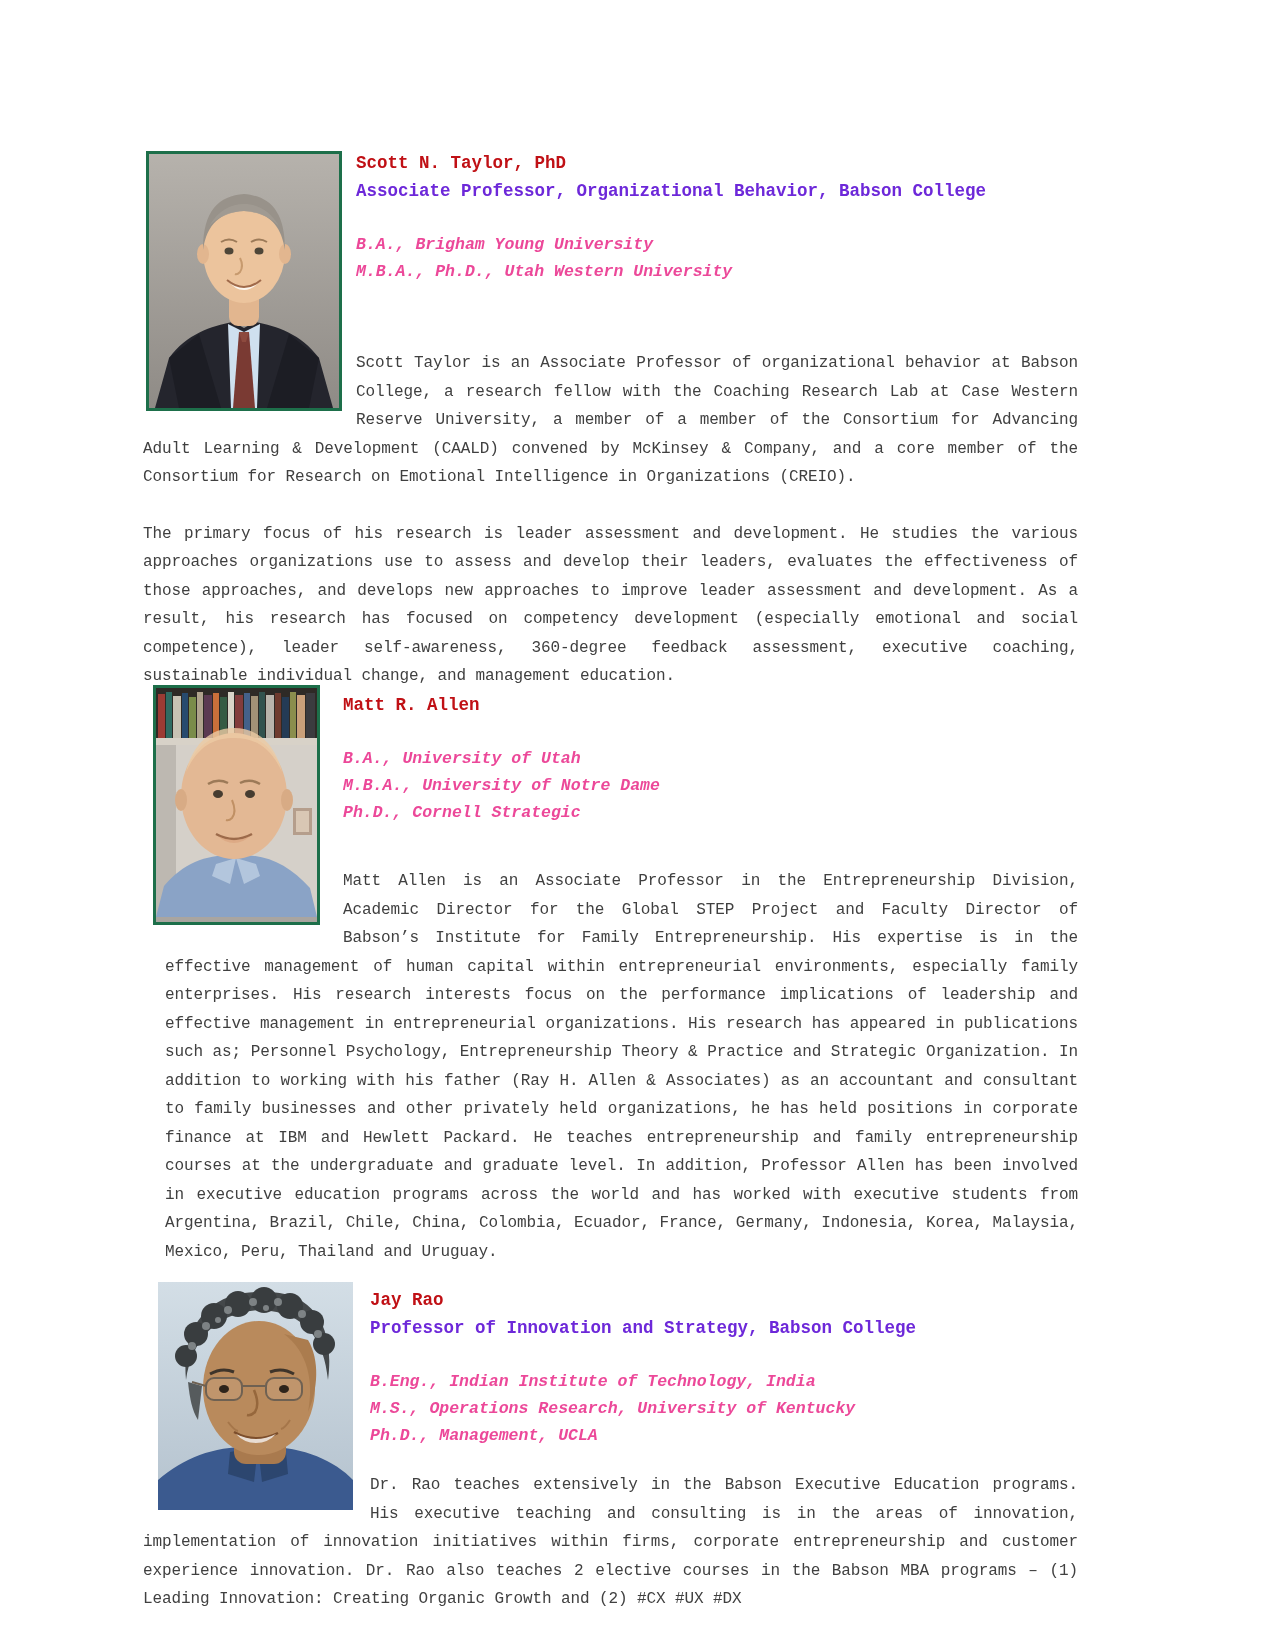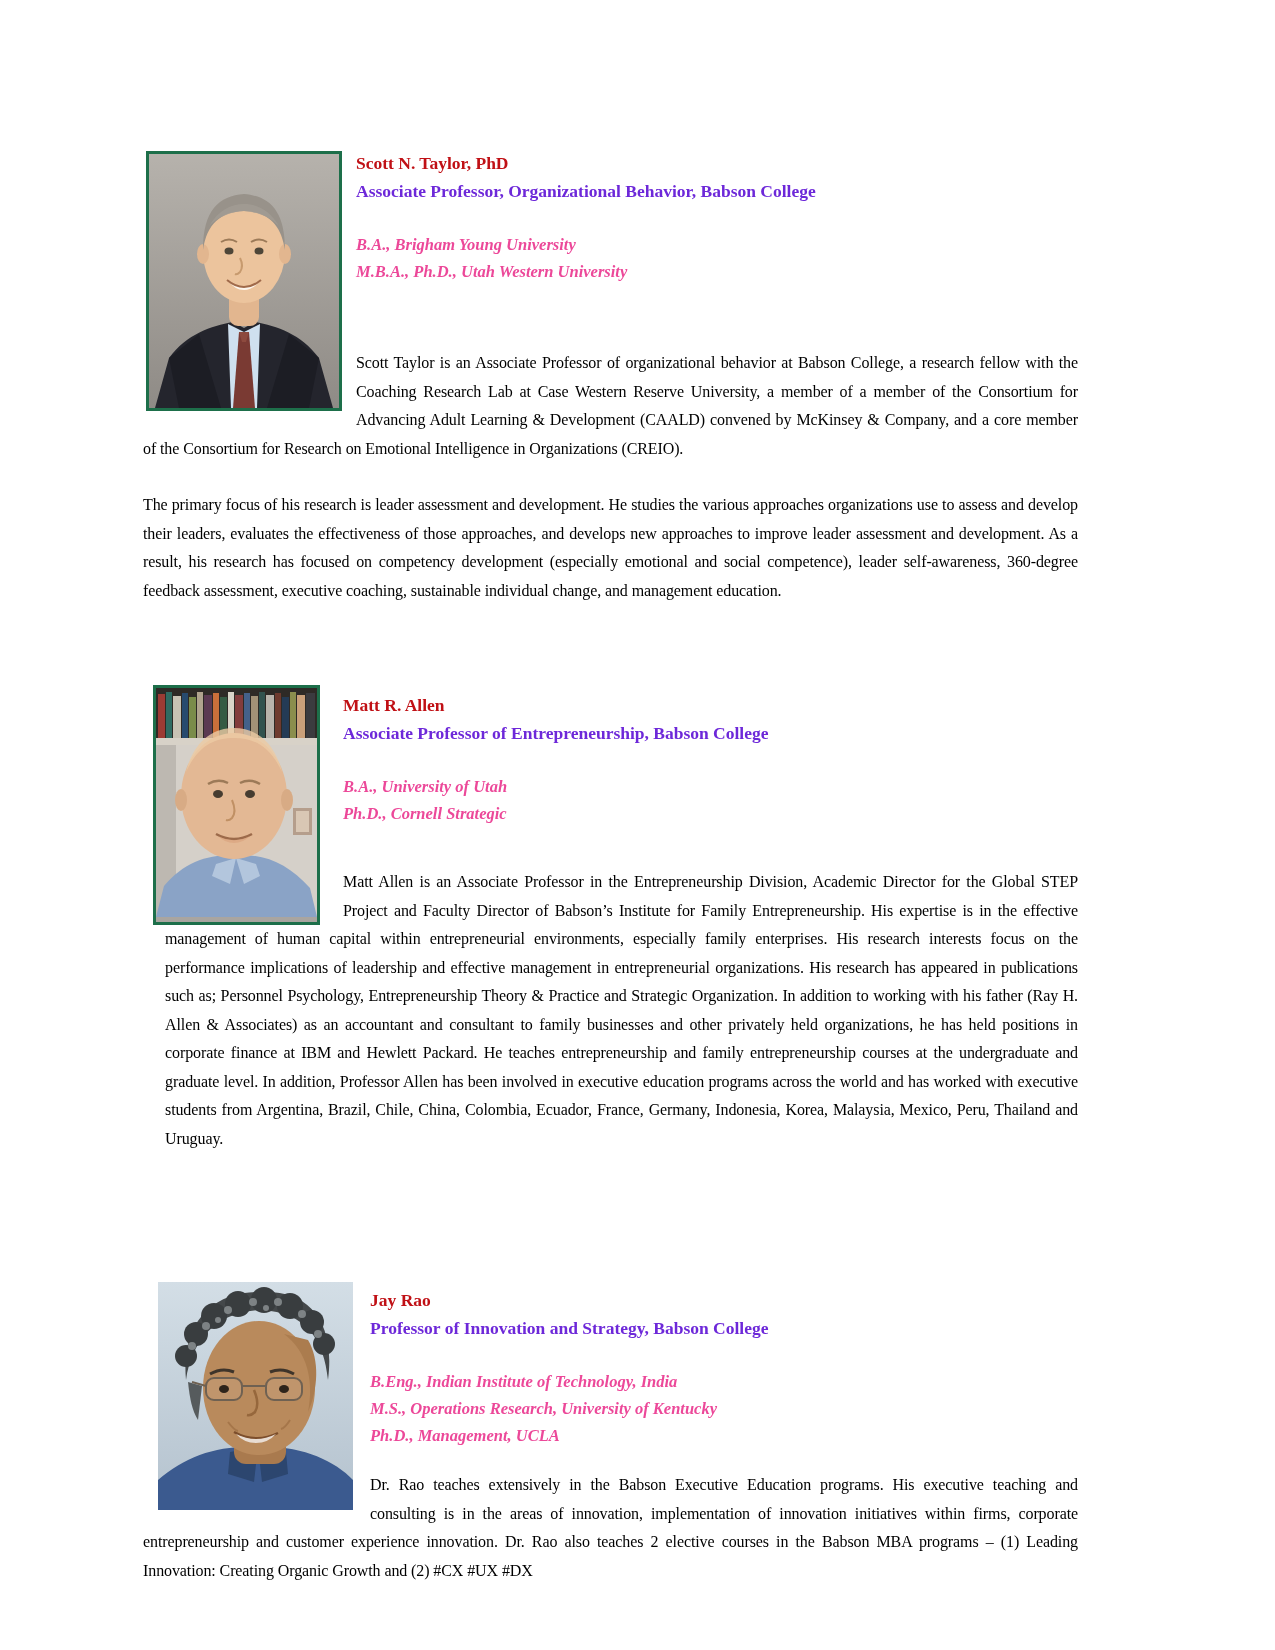--- a/index.html
+++ b/index.html
@@ -1,21 +1,21 @@
 <!DOCTYPE html>
 <html><head>
 <meta charset="utf-8">
 <style>
   html,body{margin:0;padding:0;background:#ffffff;}
   .page{
     position:relative;
     width:1275px;height:1650px;
     background:#ffffff;
     overflow:hidden;
-    font-family:Liberation Serif, serif;
+    font-family:Liberation Mono, monospace;
     color:#333333;
   }
   .section{position:absolute;left:143px;width:935px;}
   .sec-1{top:143px;}
   .sec-2{top:685px;}
   .sec-3{top:1280px;}
 
   .photo-frame{
     float:left;
     border:3px solid #1d6f4a;
@@ -41,21 +41,21 @@
   .edu-line{
     font-size:16.5px;font-style:italic;font-weight:600;color:#ec4899;
     line-height:27px;
   }
   .bio{
     margin:0;
     font-size:16px;
     line-height:28.5px;
     text-align:justify;
     letter-spacing:-0.1px;
-    color:#000000;
+    color:#404040;
   }
   .sec-1 .bio-1{margin-top:64px;}
   .sec-1 .bio-2{margin-top:28px;}
   .sec-2 .bio-1{margin-top:41px;margin-left:22px;}
   .sec-3 .bio-1{margin-top:22px;}
 </style>
 </head>
 <body>
 
 <div class="page">
@@ -142,23 +142,23 @@
         <path d="M52,96 q10,-6 20,-1" stroke="#9c7a58" stroke-width="2.5" fill="none"></path>
         <path d="M84,95 q10,-5 20,1" stroke="#9c7a58" stroke-width="2.5" fill="none"></path>
         <ellipse cx="62" cy="106" rx="5" ry="4" fill="#463c30"></ellipse>
         <ellipse cx="94" cy="106" rx="5" ry="4" fill="#463c30"></ellipse>
         <path d="M76,112 q5,12 0,18 q-3,3 -6,2" stroke="#c09064" stroke-width="2" fill="none"></path>
         <path d="M60,146 q18,10 36,0" stroke="#9c6a4a" stroke-width="2.5" fill="none"></path>
         <path d="M62,148 q16,8 32,0 q-7,7 -16,7 q-9,0 -16,-7 Z" fill="#d9a07c" opacity="0.6"></path>
       </svg>
     </div>
     <div class="person-name">Matt R. Allen</div>
-    <div class="person-title">Associate Professor of Entrepreneurship, Babson College</div>
     <div class="edu">
       <div class="edu-line">B.A., University of Utah</div>
+      <div class="edu-line">M.B.A., University of Notre Dame</div>
       <div class="edu-line">Ph.D., Cornell Strategic</div>
     </div>
     <p class="bio bio-1">Matt Allen is an Associate Professor in the Entrepreneurship Division, Academic Director for the Global STEP Project and Faculty Director of Babson’s Institute for Family Entrepreneurship. His expertise is in the effective management of human capital within entrepreneurial environments, especially family enterprises. His research interests focus on the performance implications of leadership and effective management in entrepreneurial organizations. His research has appeared in publications such as; Personnel Psychology, Entrepreneurship Theory &amp; Practice and Strategic Organization. In addition to working with his father (Ray H. Allen &amp; Associates) as an accountant and consultant to family businesses and other privately held organizations, he has held positions in corporate finance at IBM and Hewlett Packard. He teaches entrepreneurship and family entrepreneurship courses at the undergraduate and graduate level. In addition, Professor Allen has been involved in executive education programs across the world and has worked with executive students from Argentina, Brazil, Chile, China, Colombia, Ecuador, France, Germany, Indonesia, Korea, Malaysia, Mexico, Peru, Thailand and Uruguay.</p>
   </div>
 
   <div class="section sec-3">
     <div class="photo-frame pf-3">
       <svg width="195" height="228" viewBox="0 0 195 228" xmlns="http://www.w3.org/2000/svg">
         <defs>
           <linearGradient id="bg3" x1="0" y1="0" x2="0" y2="1">

